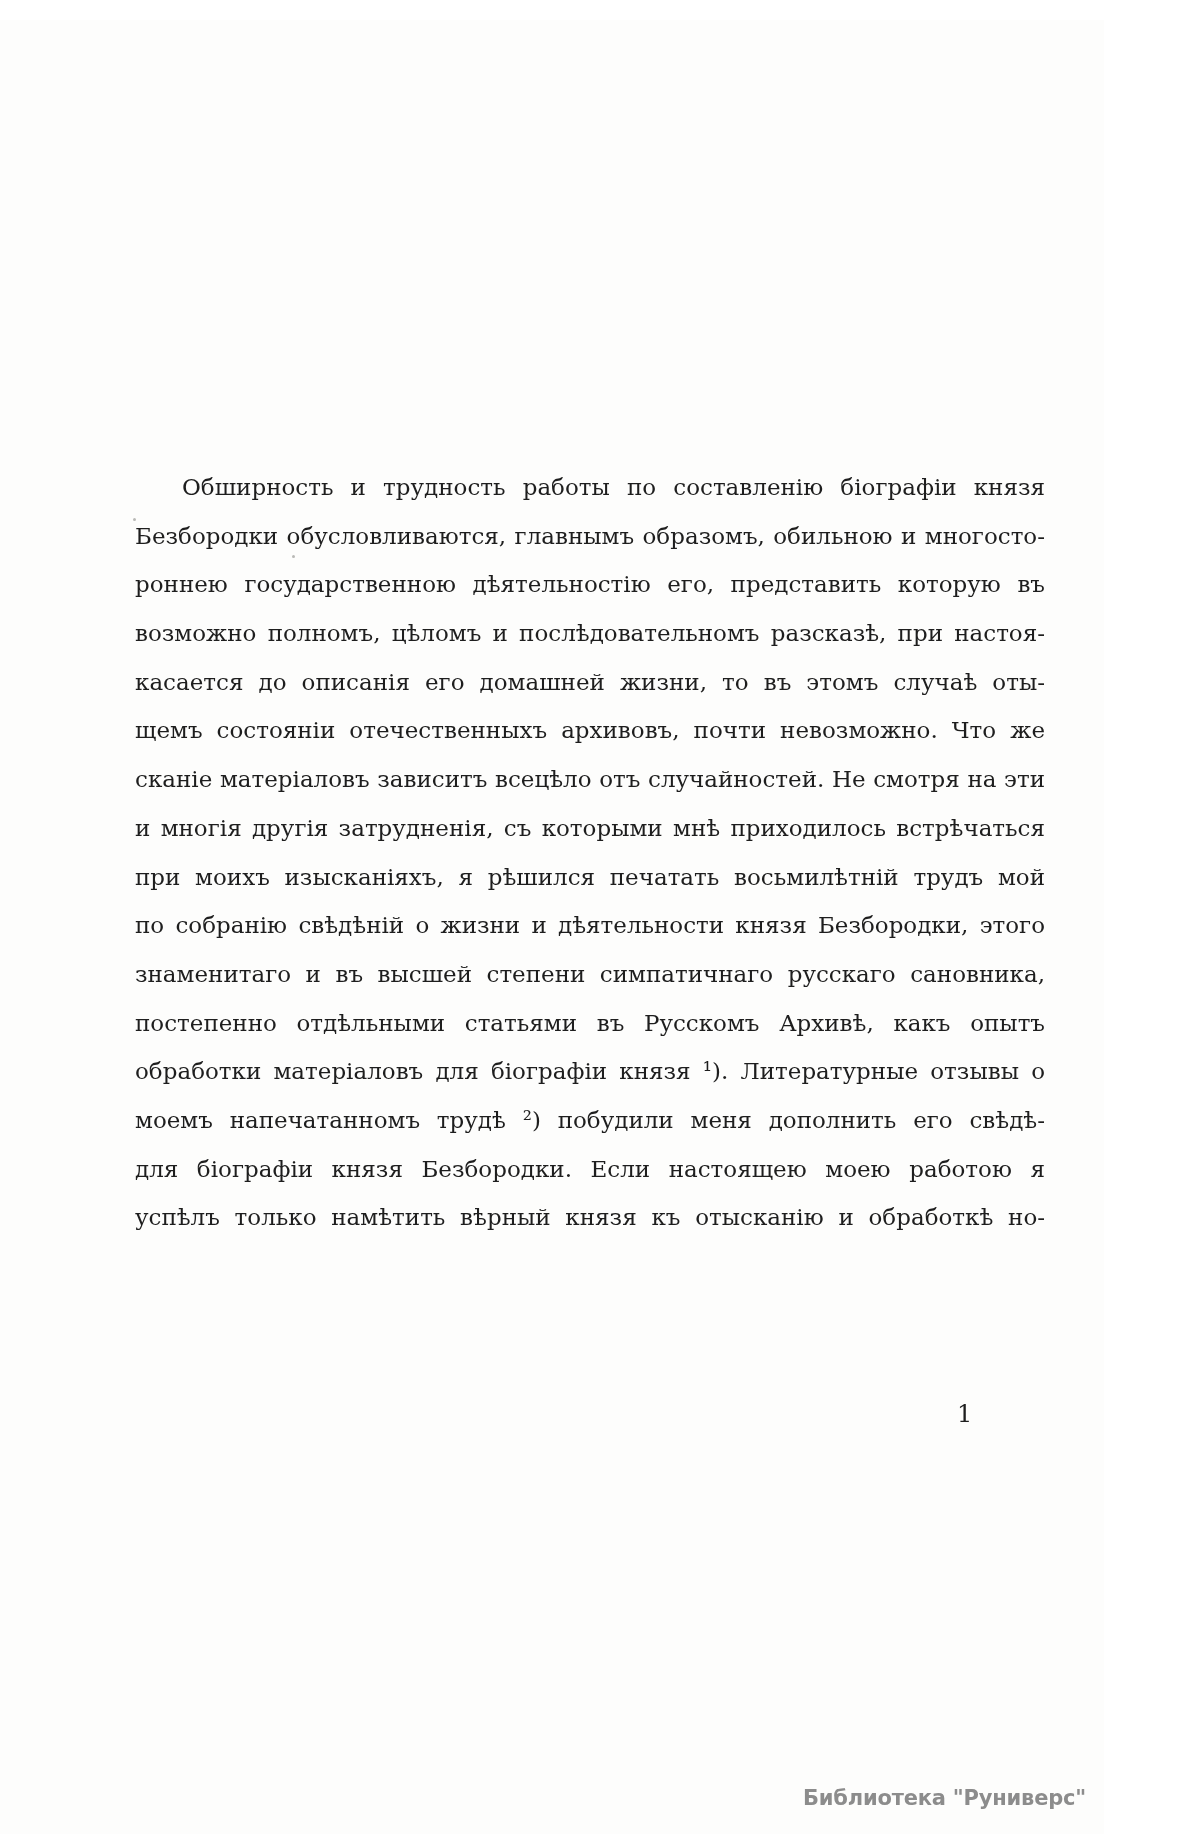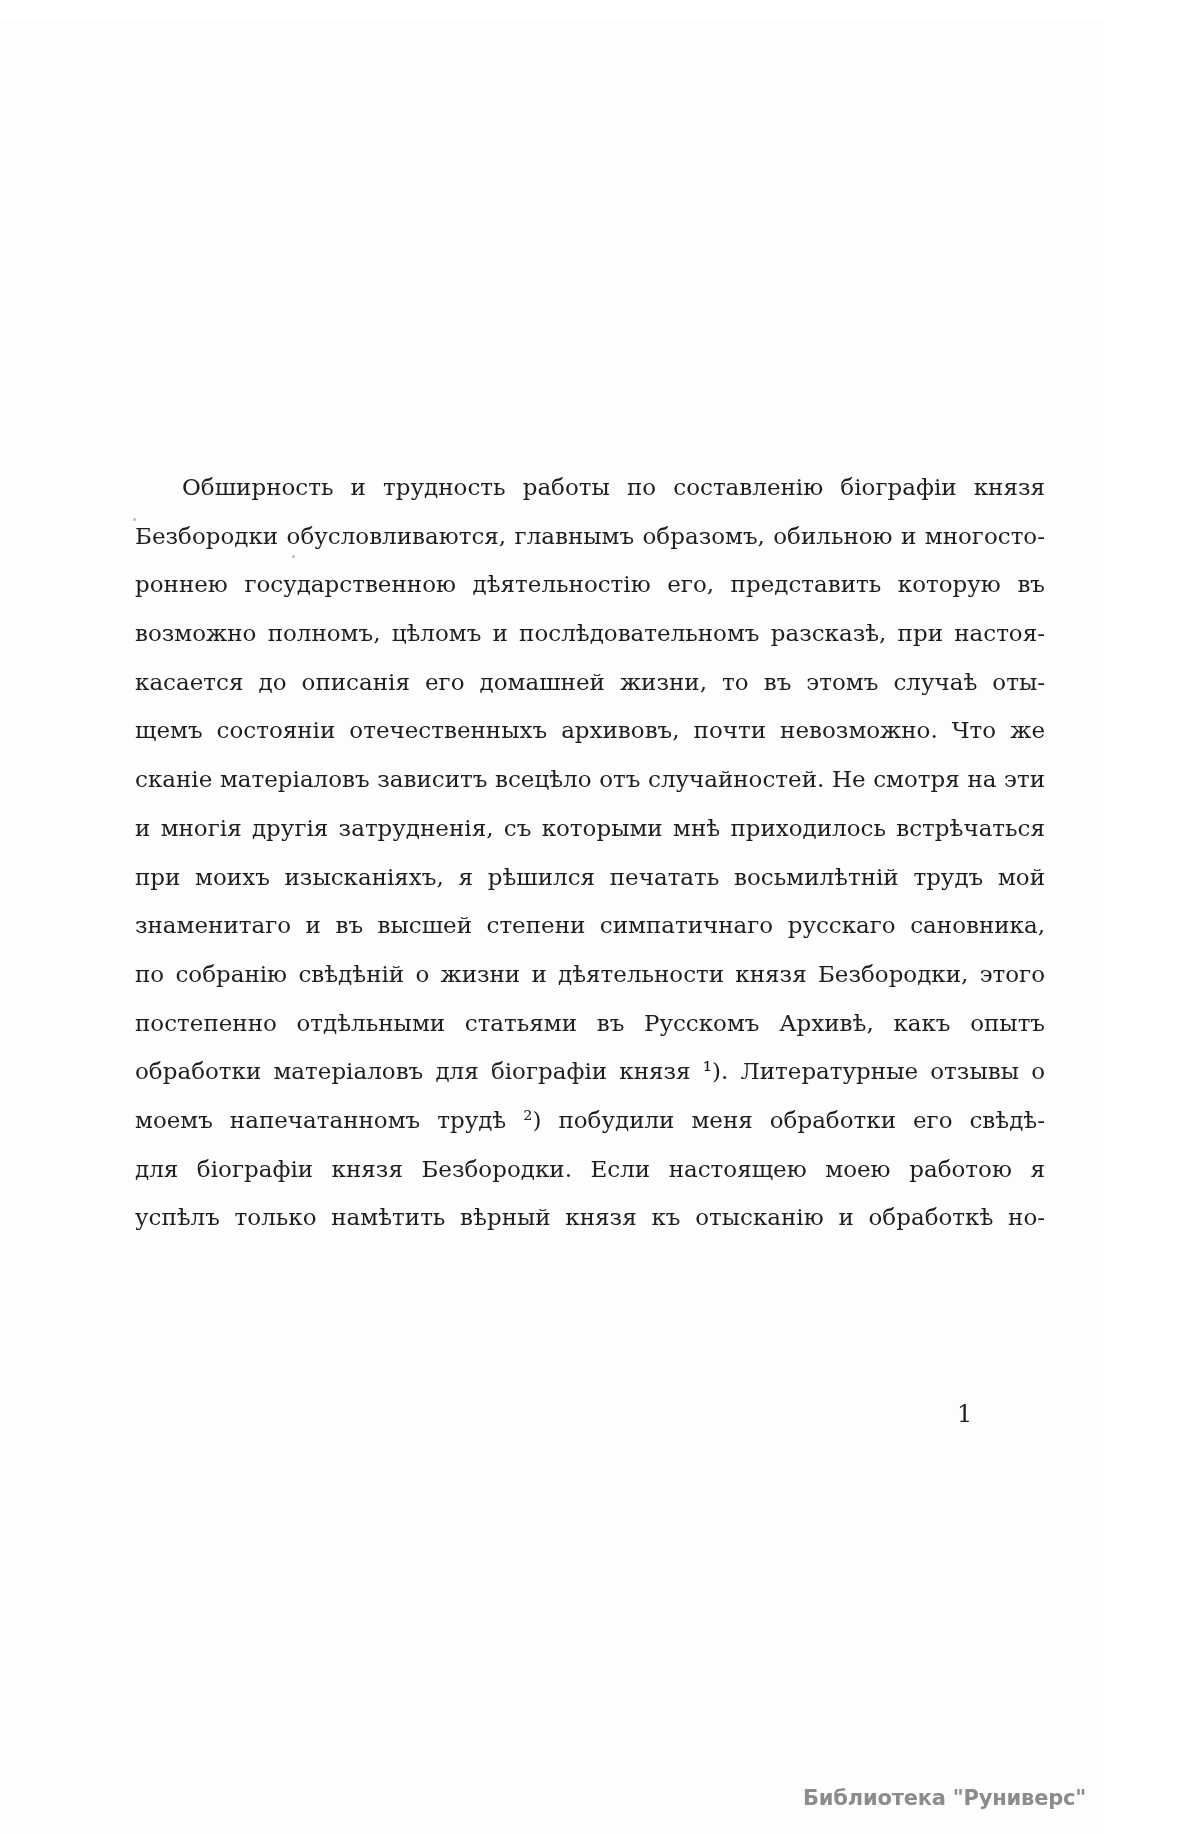--- a/index.html
+++ b/index.html
@@ -70,25 +70,25 @@
   <div class="text-block">
     <div class="line indent">Обширность и трудность работы по составленію біографіи князя</div>
     <div class="line">Безбородки обусловливаются, главнымъ образомъ, обильною и многосто-</div>
     <div class="line">роннею государственною дѣятельностію его, представить которую въ</div>
     <div class="line">возможно полномъ, цѣломъ и послѣдовательномъ разсказѣ, при настоя-</div>
     <div class="line">касается до описанія его домашней жизни, то въ этомъ случаѣ оты-</div>
     <div class="line">щемъ состояніи отечественныхъ архивовъ, почти невозможно. Что же</div>
     <div class="line">сканіе матеріаловъ зависитъ всецѣло отъ случайностей. Не смотря на эти</div>
     <div class="line">и многія другія затрудненія, съ которыми мнѣ приходилось встрѣчаться</div>
     <div class="line">при моихъ изысканіяхъ, я рѣшился печатать восьмилѣтній трудъ мой</div>
+    <div class="line">по собранію свѣдѣній о жизни и дѣятельности князя Безбородки, этого</div>
     <div class="line">знаменитаго и въ высшей степени симпатичнаго русскаго сановника,</div>
-    <div class="line">по собранію свѣдѣній о жизни и дѣятельности князя Безбородки, этого</div>
     <div class="line">постепенно отдѣльными статьями въ Русскомъ Архивѣ, какъ опытъ</div>
     <div class="line">обработки матеріаловъ для біографіи князя ¹). Литературные отзывы о</div>
-    <div class="line">моемъ напечатанномъ трудѣ ²) побудили меня обработки его свѣдѣ-</div>
+    <div class="line">моемъ напечатанномъ трудѣ ²) побудили меня дополнить его свѣдѣ-</div>
     <div class="line">для біографіи князя Безбородки. Если настоящею моею работою я</div>
     <div class="line">успѣлъ только намѣтить вѣрный князя къ отысканію и обработкѣ но-</div>
   </div>
 
   <div class="signature">1</div>
 
   <div class="watermark">Библиотека "Руниверс"</div>
 
   <div class="speck" style="left:133px; top:498px;"></div>
   <div class="speck" style="left:292px; top:535px;"></div>

